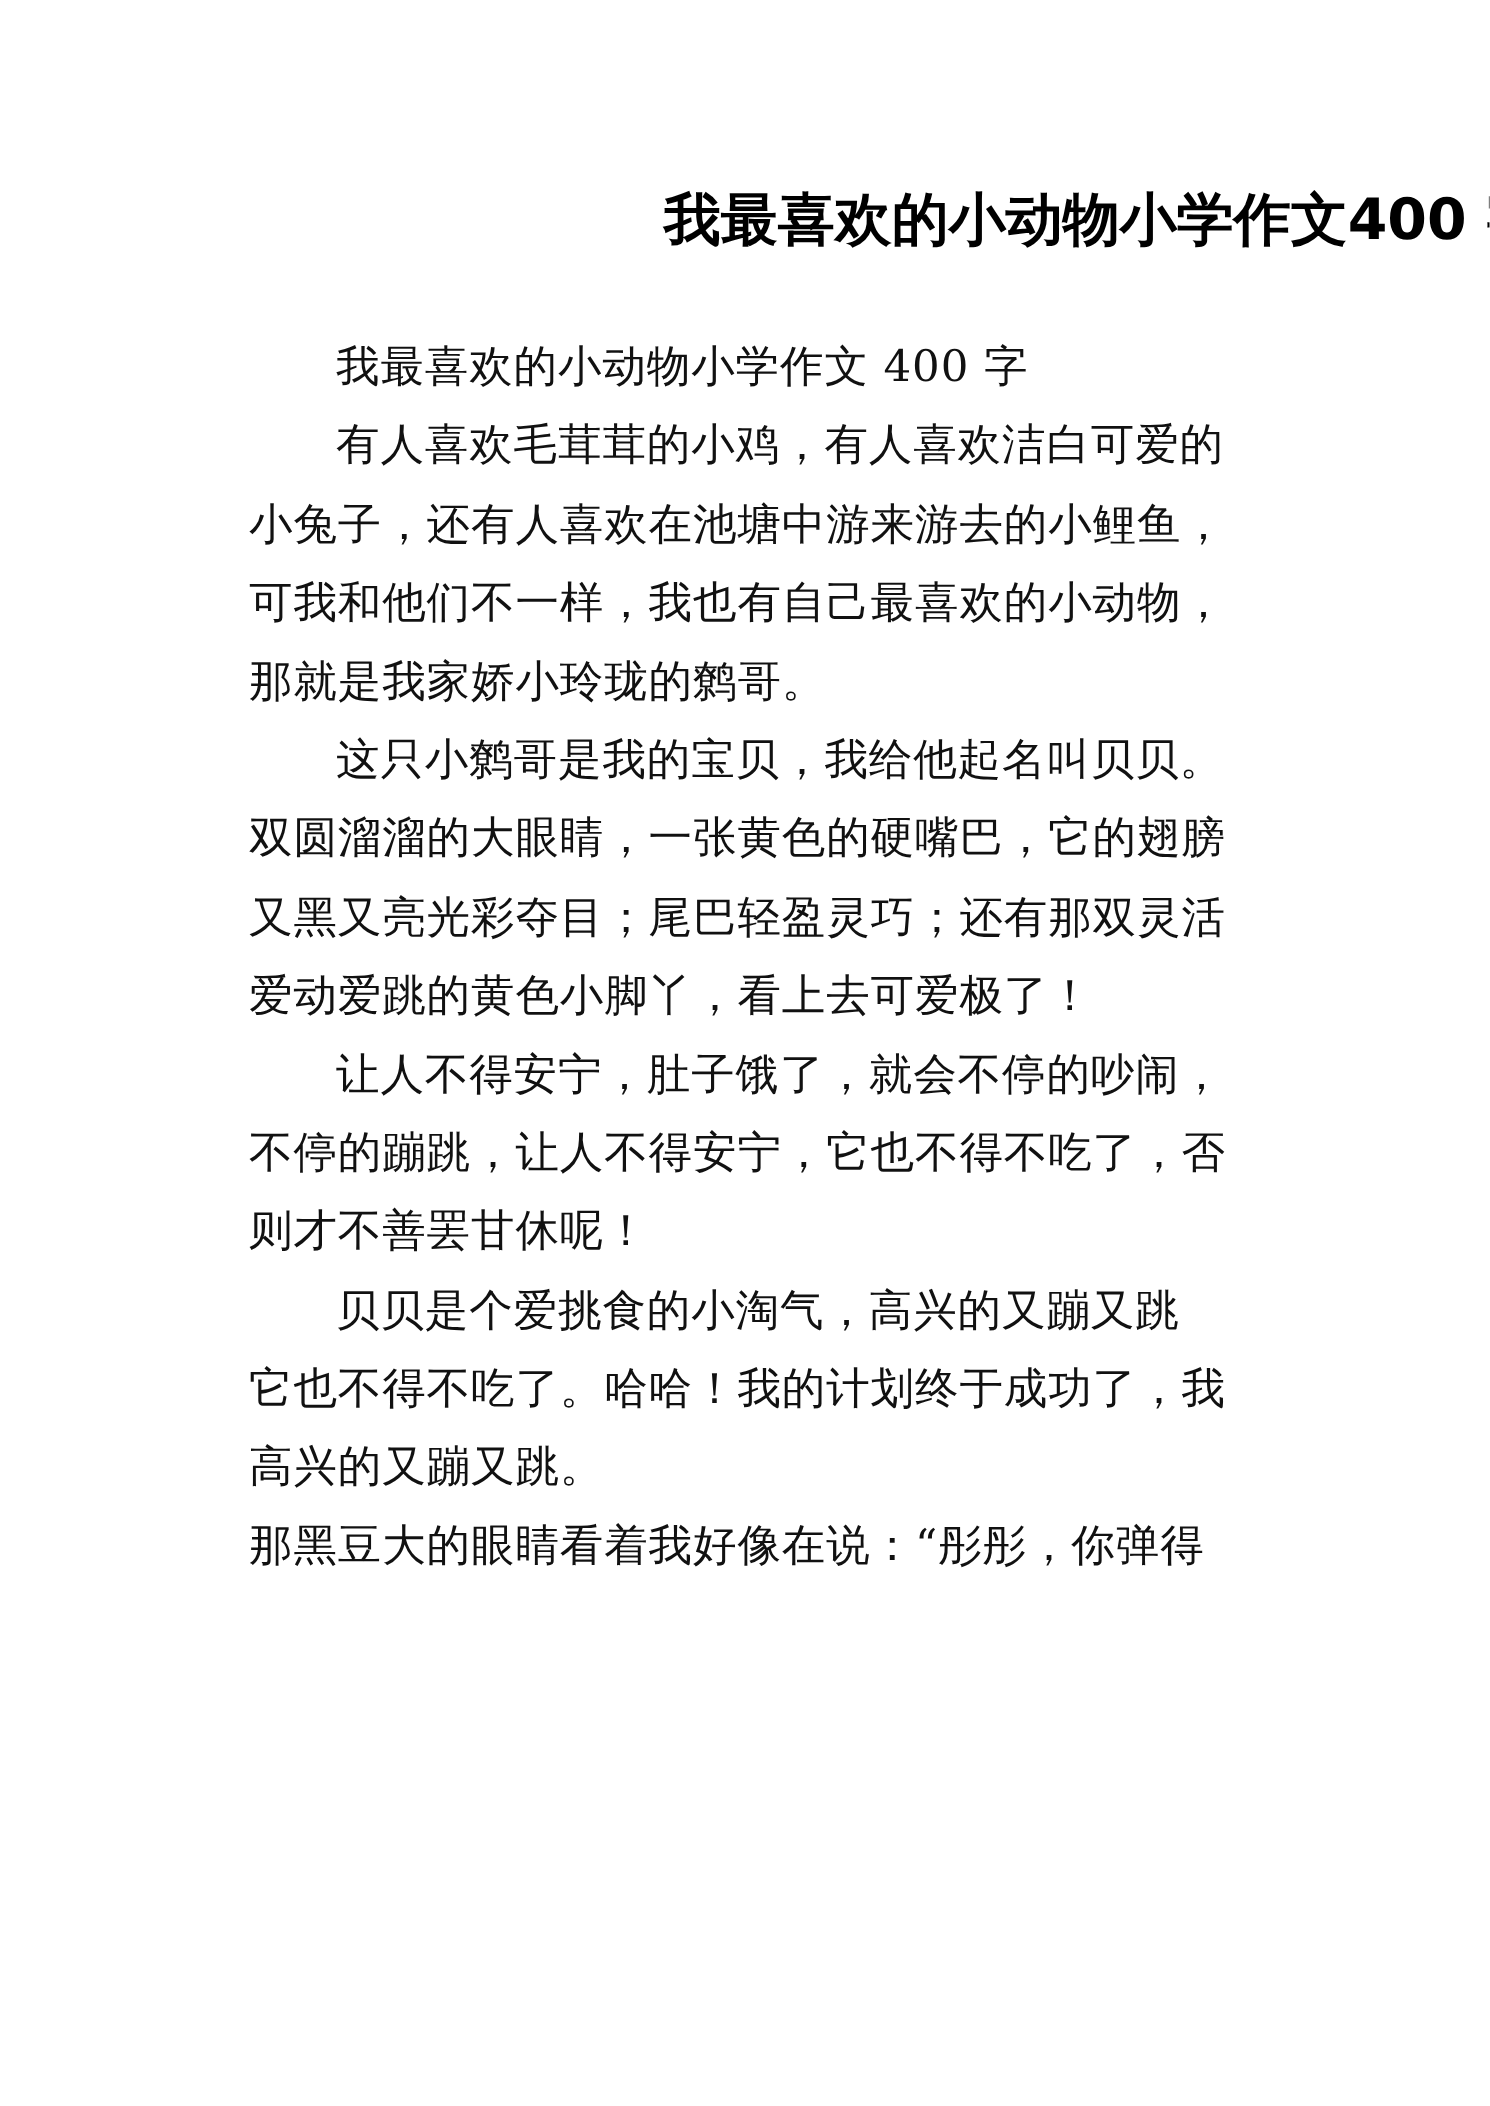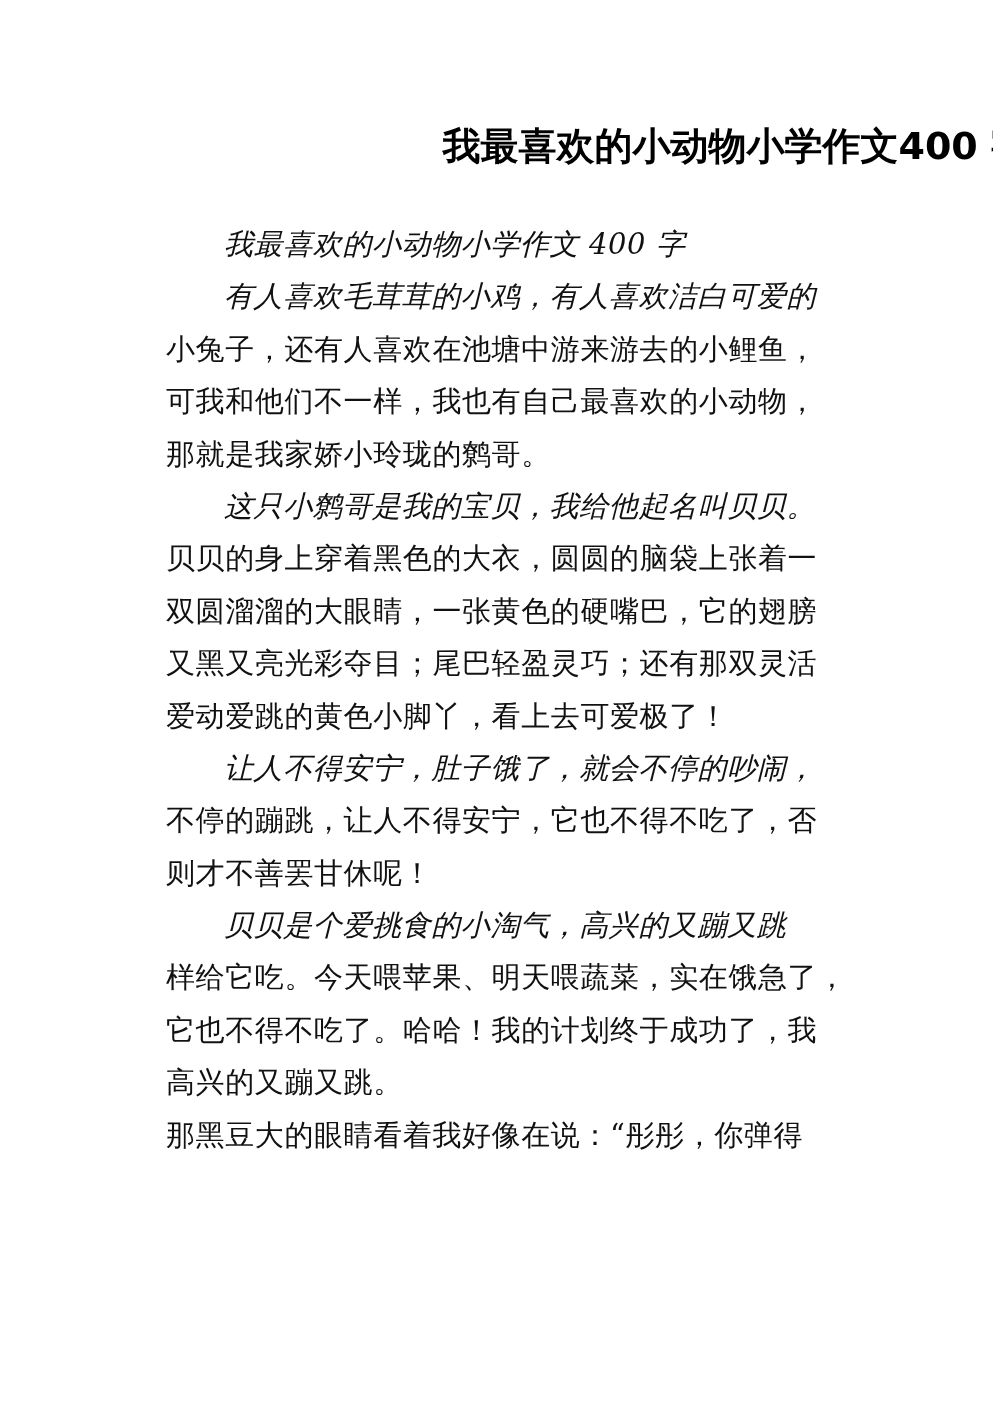--- a/index.html
+++ b/index.html
@@ -9,40 +9,38 @@
     position: absolute; left: 0; top: 118px; width: 993px; text-align: right;
     font-family: "DejaVu Sans", sans-serif; font-weight: bold; font-size: 38px;
     color: #000; line-height: 56px; letter-spacing: 0px; margin-left: 36px;
   }
   .body { position: absolute; left: 166px; top: 218px; width: 680px; }
   .line {
     font-family: "DejaVu Serif", "Liberation Serif", serif; font-size: 29px;
     color: #111; height: 52.4px; line-height: 52.4px; white-space: nowrap;
     letter-spacing: 0.6px;
   }
-  .indent { padding-left: 58px; font-style: italic; }
+  .indent { padding-left: 58px; }
 </style>
 </head>
 <body>
 
 <div class="page">
   <div class="title">我最喜欢的小动物小学作文400 字</div>
   <div class="body" id="body">
       <div class="line indent">我最喜欢的小动物小学作文 400 字</div>
       <div class="line indent">有人喜欢毛茸茸的小鸡，有人喜欢洁白可爱的</div>
       <div class="line">小兔子，还有人喜欢在池塘中游来游去的小鲤鱼，</div>
       <div class="line">可我和他们不一样，我也有自己最喜欢的小动物，</div>
       <div class="line">那就是我家娇小玲珑的鹩哥。</div>
       <div class="line indent">这只小鹩哥是我的宝贝，我给他起名叫贝贝。</div>
-      <div class="line">贝贝的身上穿着黑色的大衣，圆圆的脑袋上张着一</div>
       <div class="line">双圆溜溜的大眼睛，一张黄色的硬嘴巴，它的翅膀</div>
       <div class="line">又黑又亮光彩夺目；尾巴轻盈灵巧；还有那双灵活</div>
       <div class="line">爱动爱跳的黄色小脚丫，看上去可爱极了！</div>
       <div class="line indent">让人不得安宁，肚子饿了，就会不停的吵闹，</div>
       <div class="line">不停的蹦跳，让人不得安宁，它也不得不吃了，否</div>
       <div class="line">则才不善罢甘休呢！</div>
       <div class="line indent">贝贝是个爱挑食的小淘气，高兴的又蹦又跳</div>
-      <div class="line">样给它吃。今天喂苹果、明天喂蔬菜，实在饿急了，</div>
       <div class="line">它也不得不吃了。哈哈！我的计划终于成功了，我</div>
       <div class="line">高兴的又蹦又跳。</div>
       <div class="line">那黑豆大的眼睛看着我好像在说：“彤彤，你弹得</div>
     </div>
 </div>
 
 </body></html>

